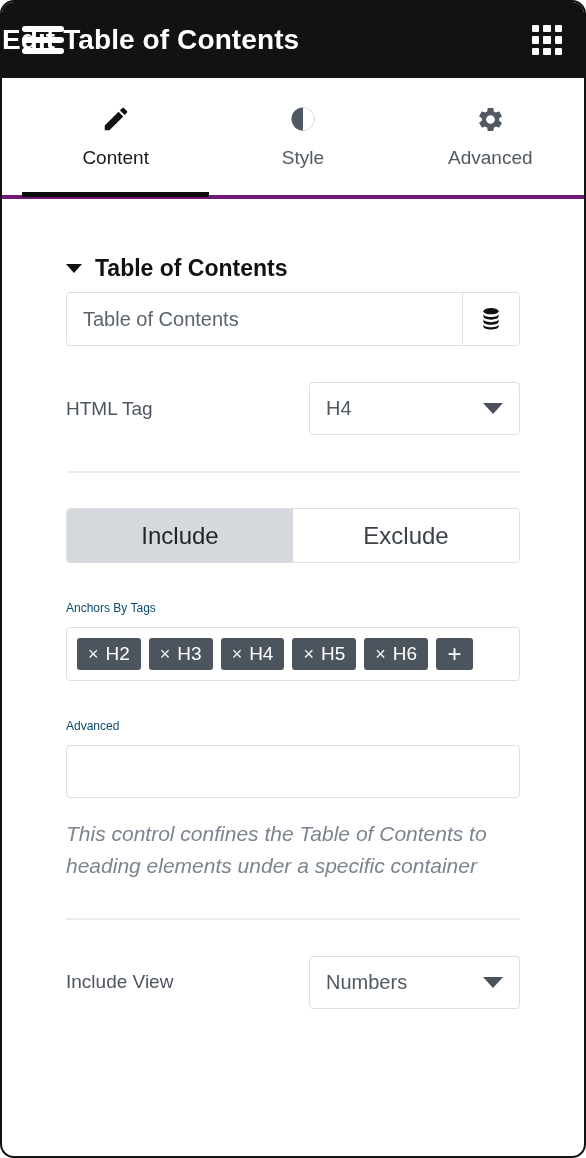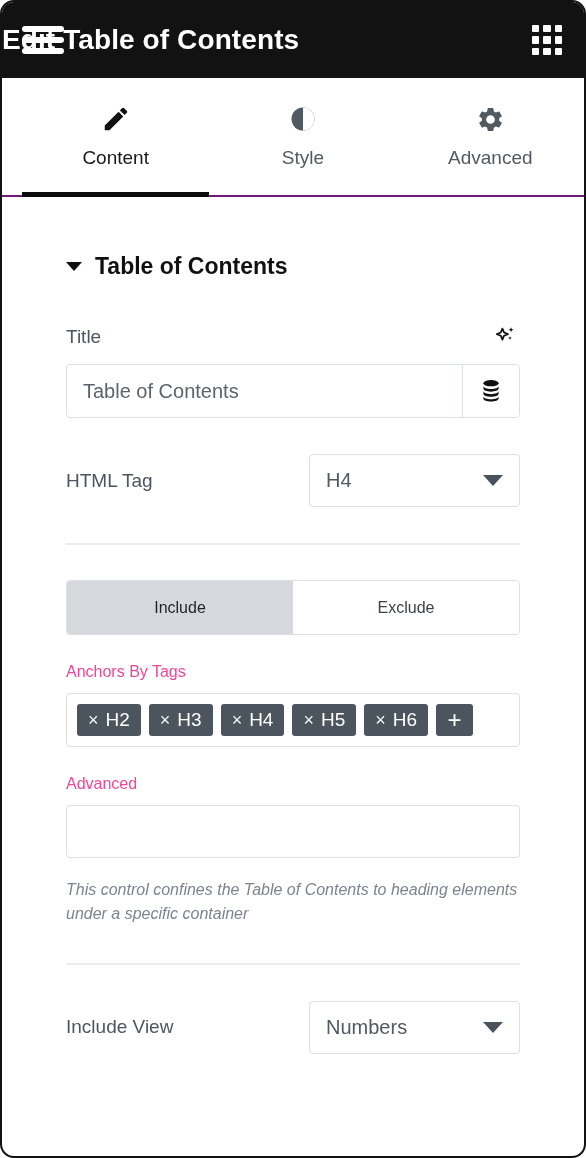--- a/index.html
+++ b/index.html
@@ -76,21 +76,21 @@
     display: block;
     background: #ffffff;
     border-radius: 1px;
   }
 
   
   .tabs {
     display: flex;
     height: 117px;
     background: #ffffff;
-    border-bottom: 2px solid #701a75;
+    border-bottom: 4px solid #701a75;
     position: relative;
     padding-left: 20px;
   }
   .tab {
     flex: 1 1 0;
     display: flex;
     flex-direction: column;
     align-items: center;
     justify-content: center;
     gap: 13px;
@@ -250,21 +250,21 @@
     border: 1px solid #dcdfe3;
     border-radius: 4px;
     overflow: hidden;
     height: 53px;
   }
   .seg-item {
     flex: 1 1 0;
     display: flex;
     align-items: center;
     justify-content: center;
-    font-size: 16px;
+    font-size: 24px;
     color: #3c4249;
     background: #ffffff;
     cursor: pointer;
   }
   .seg-item.active {
     background: #d5d8dc;
     color: #1f2328;
   }
 
   
@@ -323,31 +323,31 @@
     box-sizing: border-box;
     font-family: "Liberation Sans", sans-serif;
     font-size: 20px;
     color: #5b636d;
     padding: 0 16px;
     outline: none;
   }
 
   .help-text {
     margin-top: 20px;
-    font-size: 16px;
+    font-size: 21px;
     font-style: italic;
     color: #7c848f;
     line-height: 1.52;
   }
 
   .section-label-plain {
-    margin-top: 28px;
+    margin-top: 38px;
     margin-bottom: 0;
-    font-size: 16px;
-    color: #ec4899;
+    font-size: 12px;
+    color: #0c4a6e;
   }
 </style>
 </head>
 <body>
 
 <div class="panel">
 
   <div class="titlebar">
     <div class="hamburger">
       <span></span>
@@ -402,30 +402,20 @@
 
   <div class="body">
 
     
     <div class="section-head">
       <span class="caret-down"></span>
       <span class="section-title">Table of Contents</span>
     </div>
 
     
-    <div class="label-row">
-      <span class="field-label">Title</span>
-      <span class="sparkle-btn">
-        <svg width="26" height="26" viewBox="0 0 24 24" aria-hidden="true">
-          <path d="M9.6 4.2l1.5 3.6 3.6 1.5-3.6 1.5-1.5 3.6-1.5-3.6L4.5 9.3l3.6-1.5z" fill="none" stroke="#111111" stroke-width="1.6" stroke-linejoin="round"></path>
-          <path d="M17.6 3.1l.66 1.6 1.6.66-1.6.66-.66 1.6-.66-1.6-1.6-.66 1.6-.66z" fill="#111111"></path>
-          <path d="M16.6 11.2l.5 1.2 1.2.5-1.2.5-.5 1.2-.5-1.2-1.2-.5 1.2-.5z" fill="#111111"></path>
-        </svg>
-      </span>
-    </div>
 
     
     <div class="input-with-addon">
       <input type="text" value="Table of Contents" style="">
       <div class="addon-btn">
         <svg width="24" height="26" viewBox="0 0 24 26" aria-hidden="true">
           <ellipse cx="12" cy="5.2" rx="7.6" ry="3.1" fill="#111111"></ellipse>
           <path d="M4.4 8.0c0 1.7 3.4 3.1 7.6 3.1s7.6-1.4 7.6-3.1v2.6c0 1.7-3.4 3.1-7.6 3.1s-7.6-1.4-7.6-3.1z" fill="#111111"></path>
           <path d="M4.4 13.1c0 1.7 3.4 3.1 7.6 3.1s7.6-1.4 7.6-3.1v2.6c0 1.7-3.4 3.1-7.6 3.1s-7.6-1.4-7.6-3.1z" fill="#111111"></path>
           <path d="M4.4 18.2c0 1.7 3.4 3.1 7.6 3.1s7.6-1.4 7.6-3.1v2.3c0 1.7-3.4 3.1-7.6 3.1s-7.6-1.4-7.6-3.1z" fill="#111111"></path>

